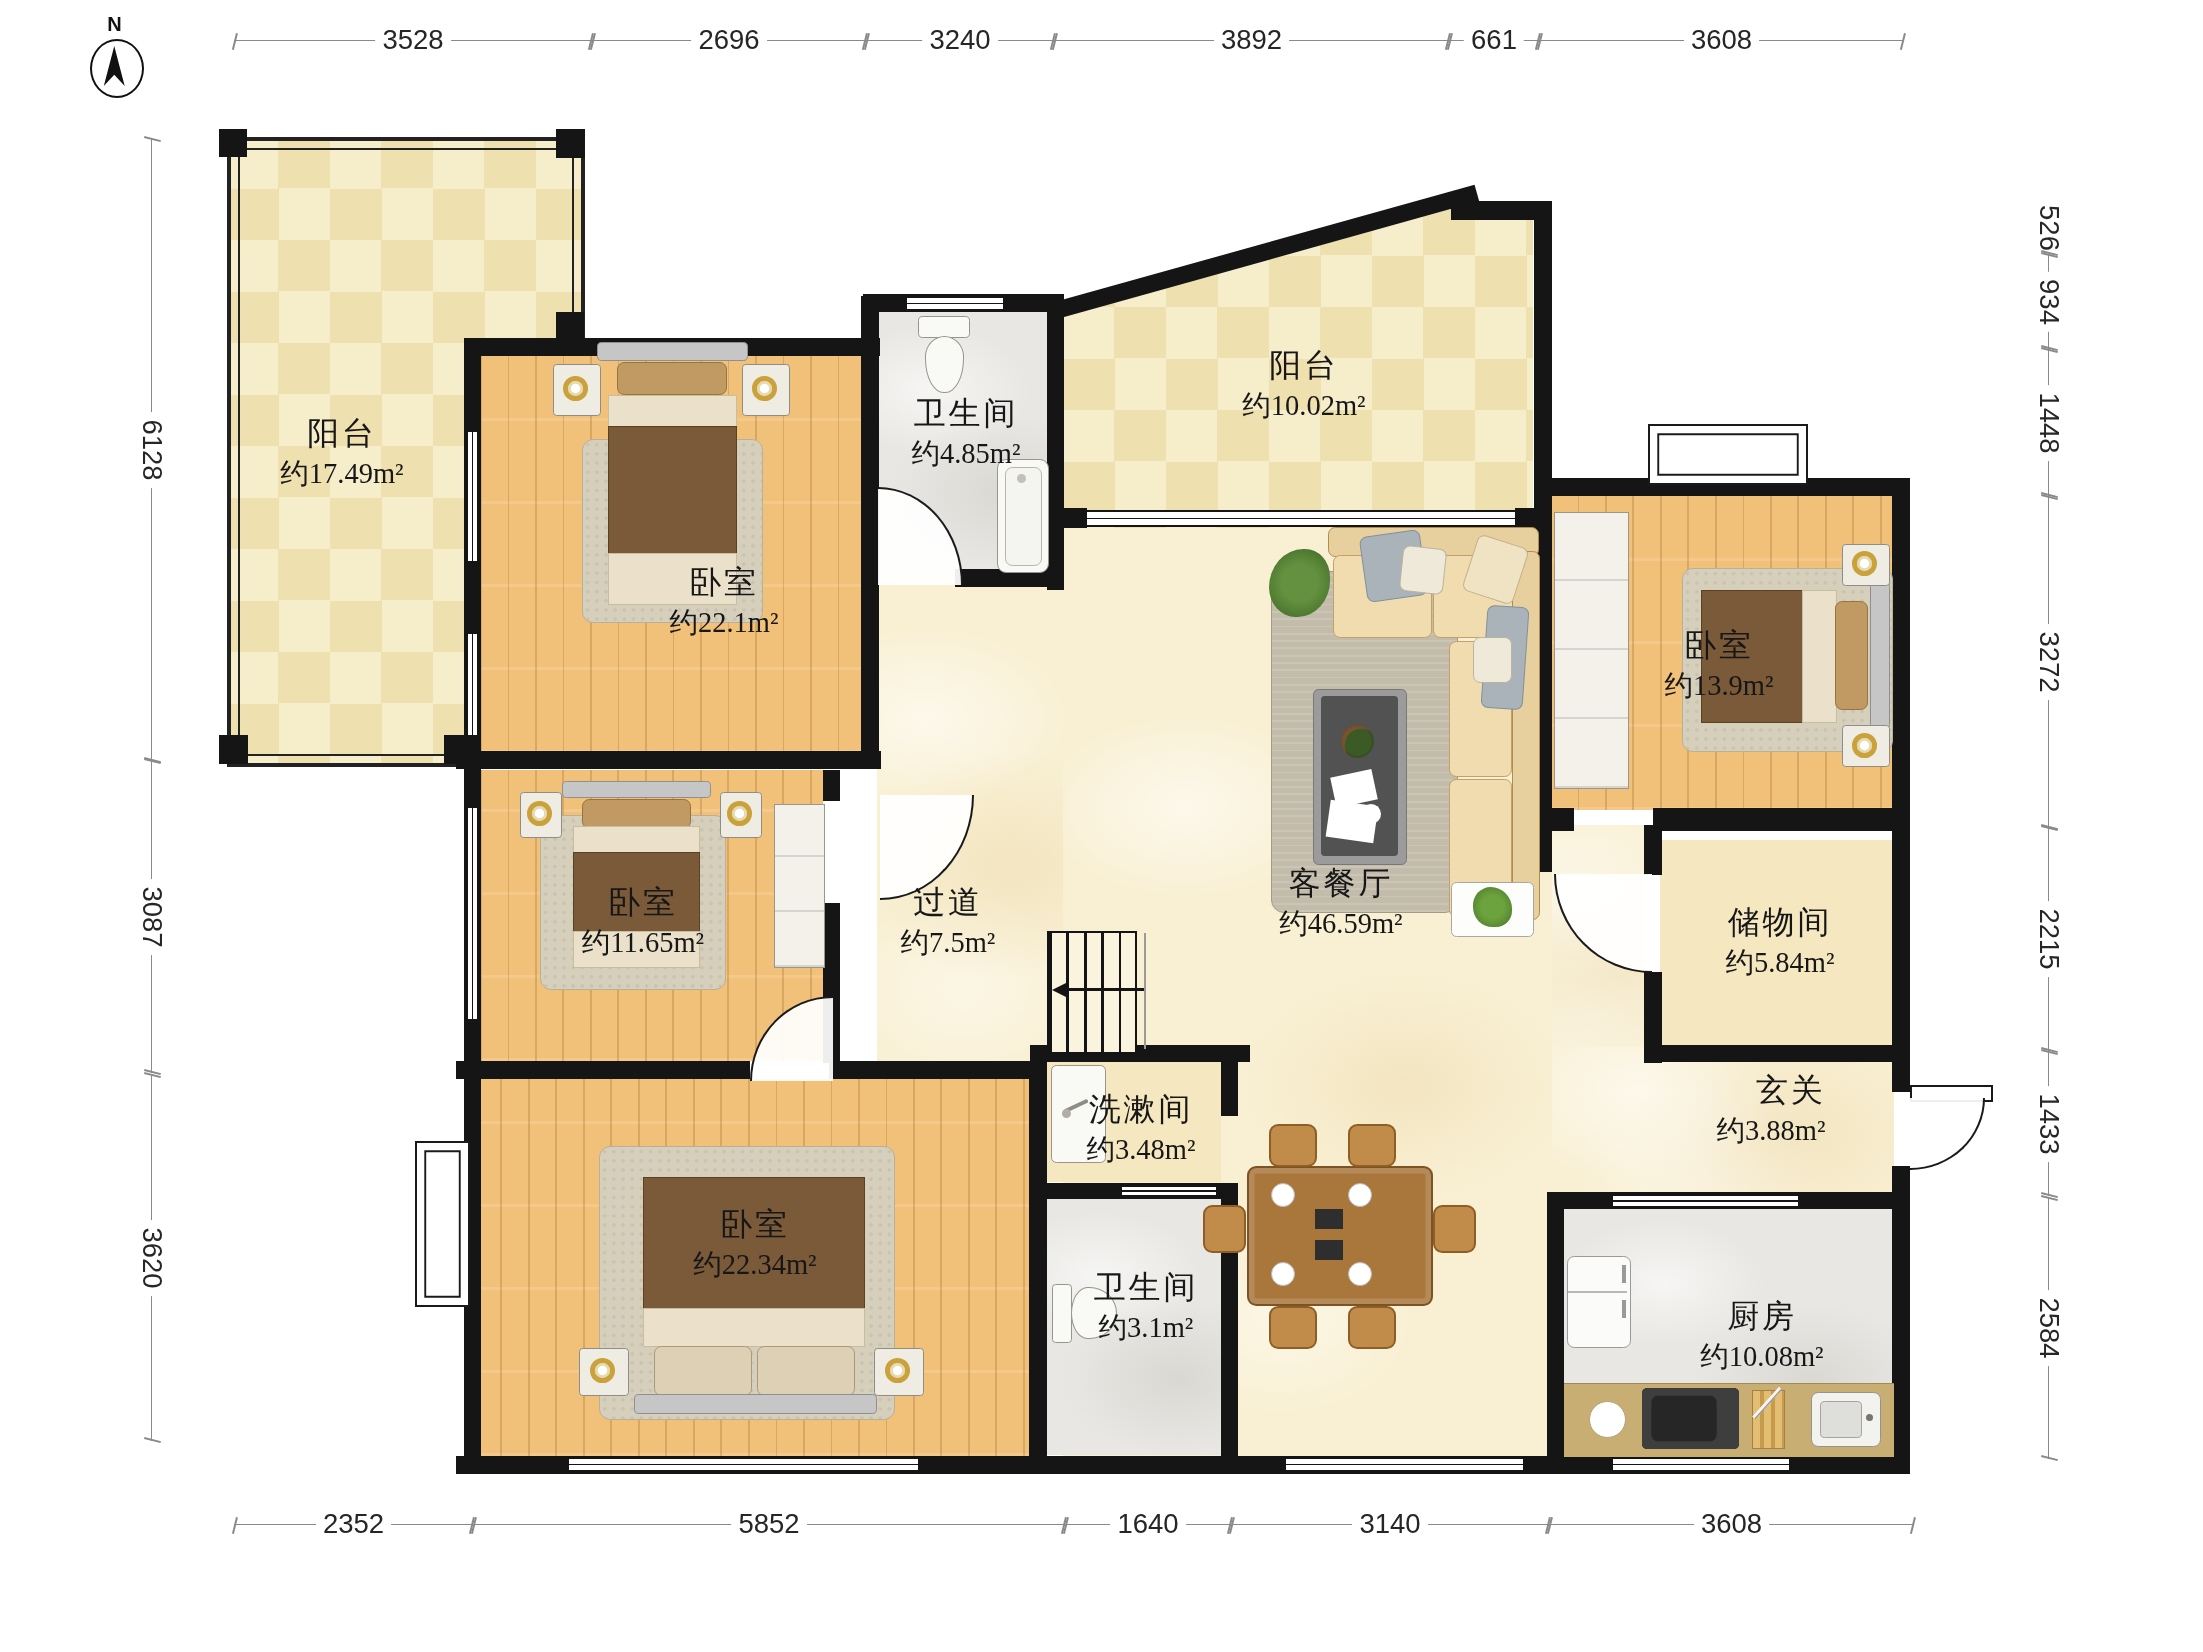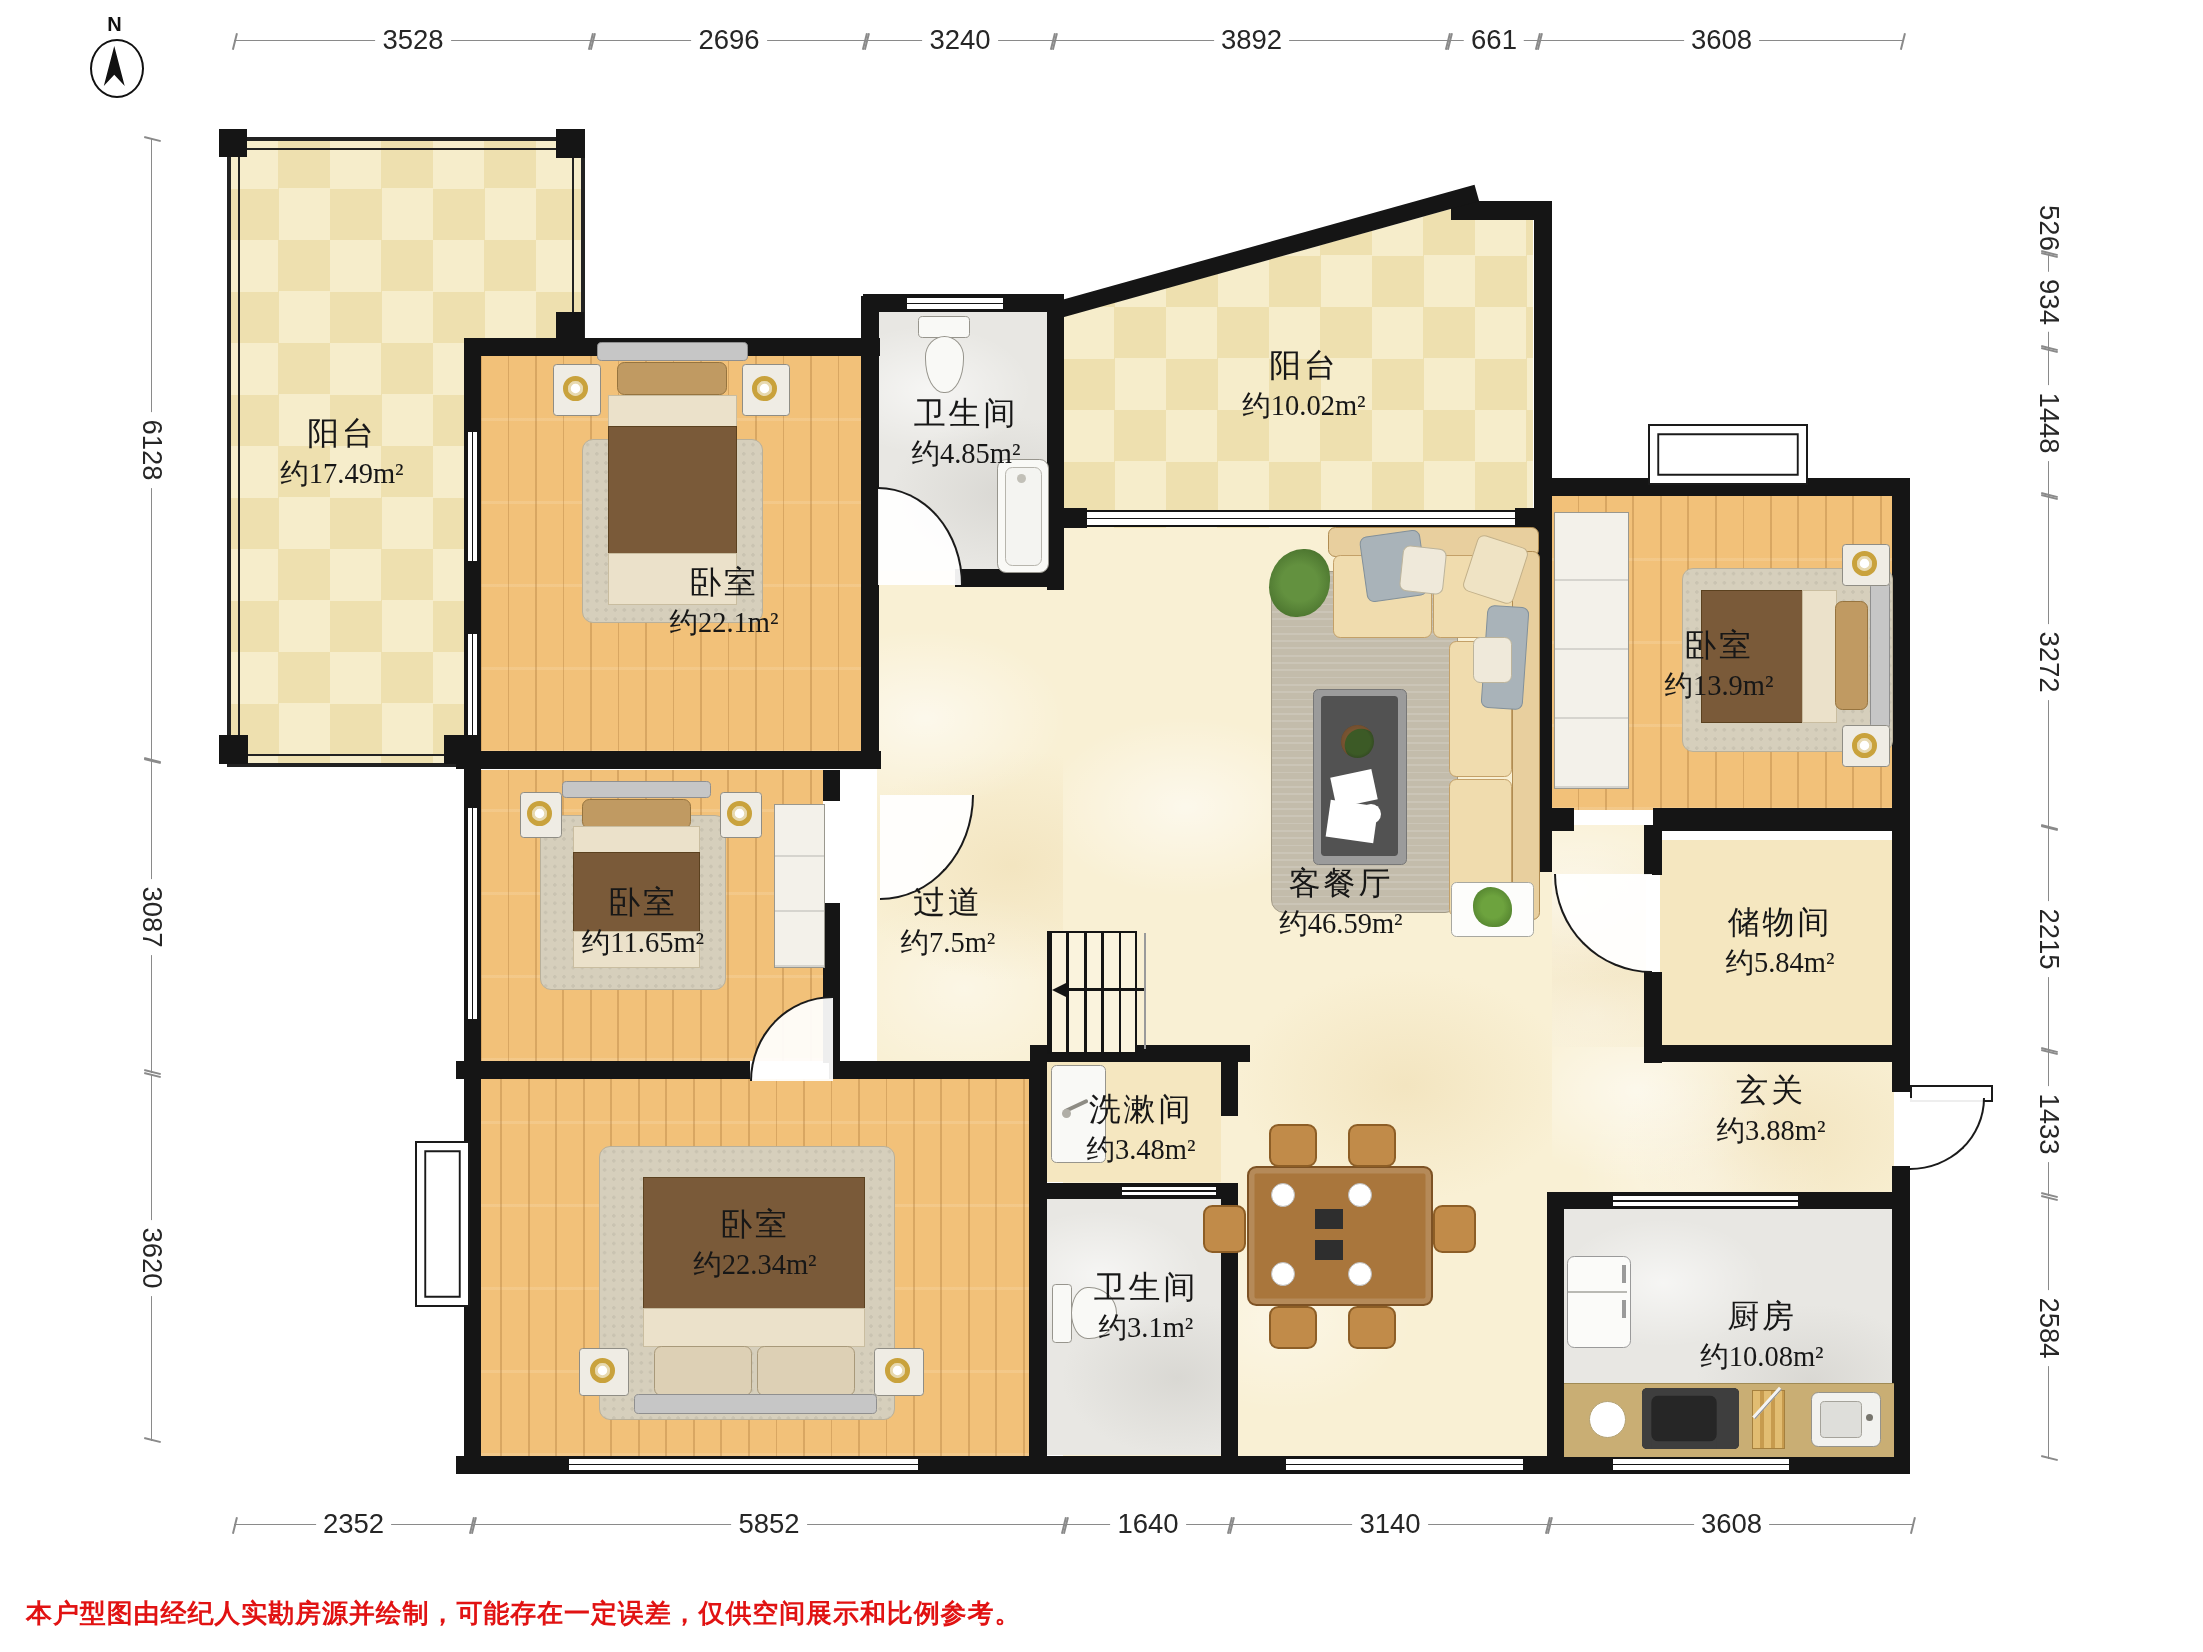--- a/index.html
+++ b/index.html
@@ -290,21 +290,21 @@
     <div class="ar">约7.5m²</div>
   </div>
   <div class="rlabel" style="left:1341px;top:902px;">
     <div class="nm">客餐厅</div>
     <div class="ar">约46.59m²</div>
   </div>
   <div class="rlabel" style="left:1780px;top:941px;">
     <div class="nm">储物间</div>
     <div class="ar">约5.84m²</div>
   </div>
-  <div class="rlabel" style="left:1771px;top:1109px;">
+  <div class="rlabel" style="left:1771px;top:1109px;text-align:right;">
     <div class="nm">玄关</div>
     <div class="ar">约3.88m²</div>
   </div>
   <div class="rlabel" style="left:1141px;top:1128px;">
     <div class="nm">洗漱间</div>
     <div class="ar">约3.48m²</div>
   </div>
   <div class="rlabel" style="left:755px;top:1243px;">
     <div class="nm">卧室</div>
     <div class="ar">约22.34m²</div>
@@ -384,16 +384,15 @@
   <div class="dimv" style="left:2048px;top:1197px;height:262px;">
       <span class="lbl">2584</span>
     </div>
 
   <div class="abs" style="left:84px;top:13px;width:61px;height:88px;">
     <div style="position:absolute;left:0;top:0;width:61px;text-align:center;font-size:20px;font-weight:bold;color:#111;font-family:'Liberation Sans',sans-serif;">N</div>
     <div style="position:absolute;left:5.5px;top:26px;width:50px;height:55px;border:2.8px solid #111;border-radius:50%;background:#fff;"></div>
     <div style="position:absolute;left:16.5px;top:33px;width:27.5px;height:40px;background:#111;clip-path:polygon(50% 0,12% 100%,50% 72%,88% 100%);"></div>
   </div>
 
-  <div class="disclaimer">本户型图由经纪人实勘房源并绘制，可能存在一定误差，仅供空间展示和比例参考。</div>
 
 </div>
 
 
 </body></html>

